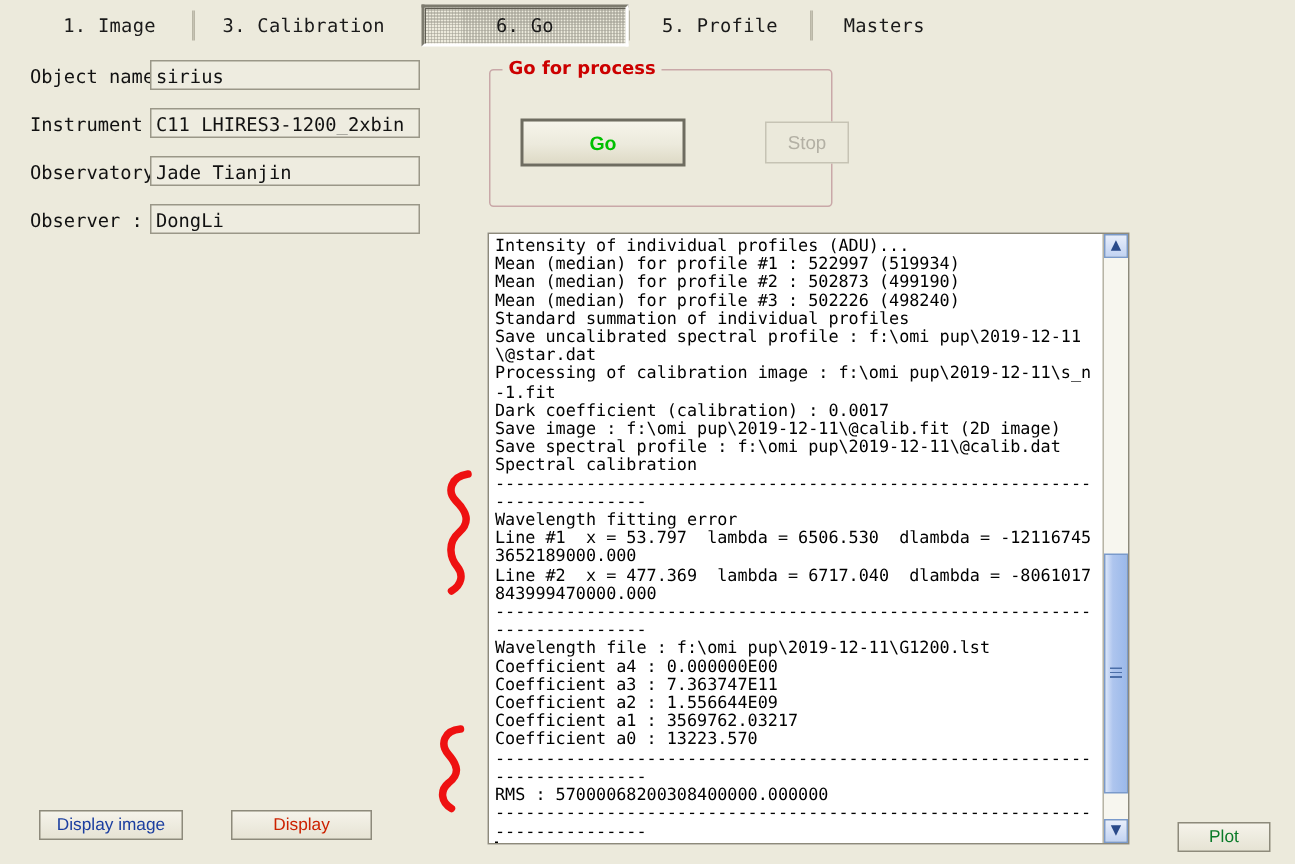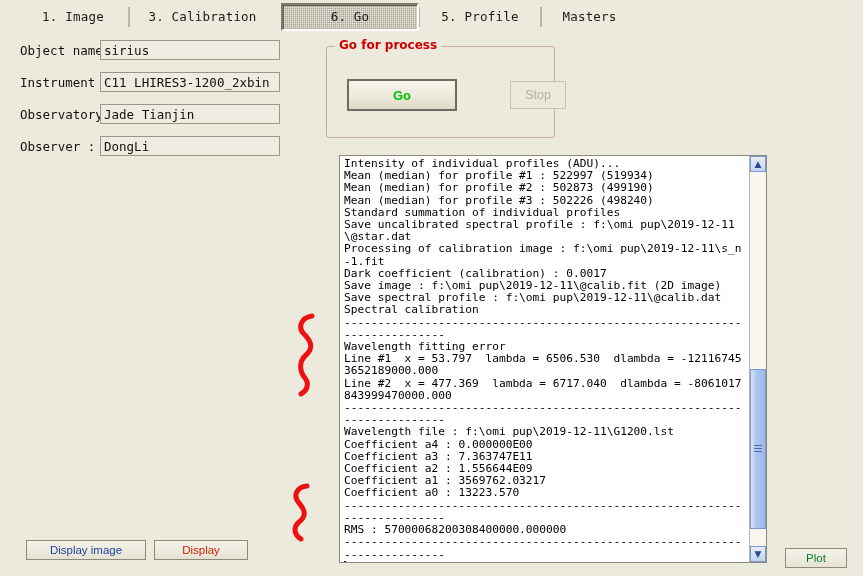--- a/index.html
+++ b/index.html
@@ -114,21 +114,20 @@
   }
 
   
   .logbox {
     position: absolute;
     left: 325px; top: 155px;
     width: 428px; height: 408px;
     background: #ffffff;
     border: 1px solid #8d8a7b;
     display: flex;
-    margin-left: 14px;
   }
   .logtext {
     flex: 1 1 auto;
     padding: 2px 3px 0 4px;
     font-family: "DejaVu Sans Mono", monospace;
     font-size: 11.2px;
     line-height: 12.2px;
     color: #000;
     white-space: pre-wrap;
     word-break: break-all;
@@ -172,21 +171,21 @@
     background: repeating-linear-gradient(180deg,#4b6ea8 0 1px, transparent 1px 3px); }
 
   
   .btn-bottom {
     position: absolute;
     height: 20px;
     font-size: 11.5px;
     border: 1px solid #8d8a7b;
     background: linear-gradient(180deg,#f5f3ea,#e6e3d4);
   }
-  #btn-display-image { left: 26px; top: 540px; width: 120px; color: #1c3fa0; }
+  #btn-display-image { left: 26px; top: 540px; width: 96px; color: #1c3fa0; }
   #btn-display       { left: 142px; top: 540px; width: 94px;  color: #cc2200; margin-left: 12px; }
   #btn-plot          { left: 785px; top: 548px; width: 62px;  color: #0a7a28; }
 
   
   .annot { position: absolute; pointer-events: none; }
   #annot-1 { left: 292px; top: 312px; }
   #annot-2 { left: 288px; top: 482px; }
 </style>
 </head>
 <body>

